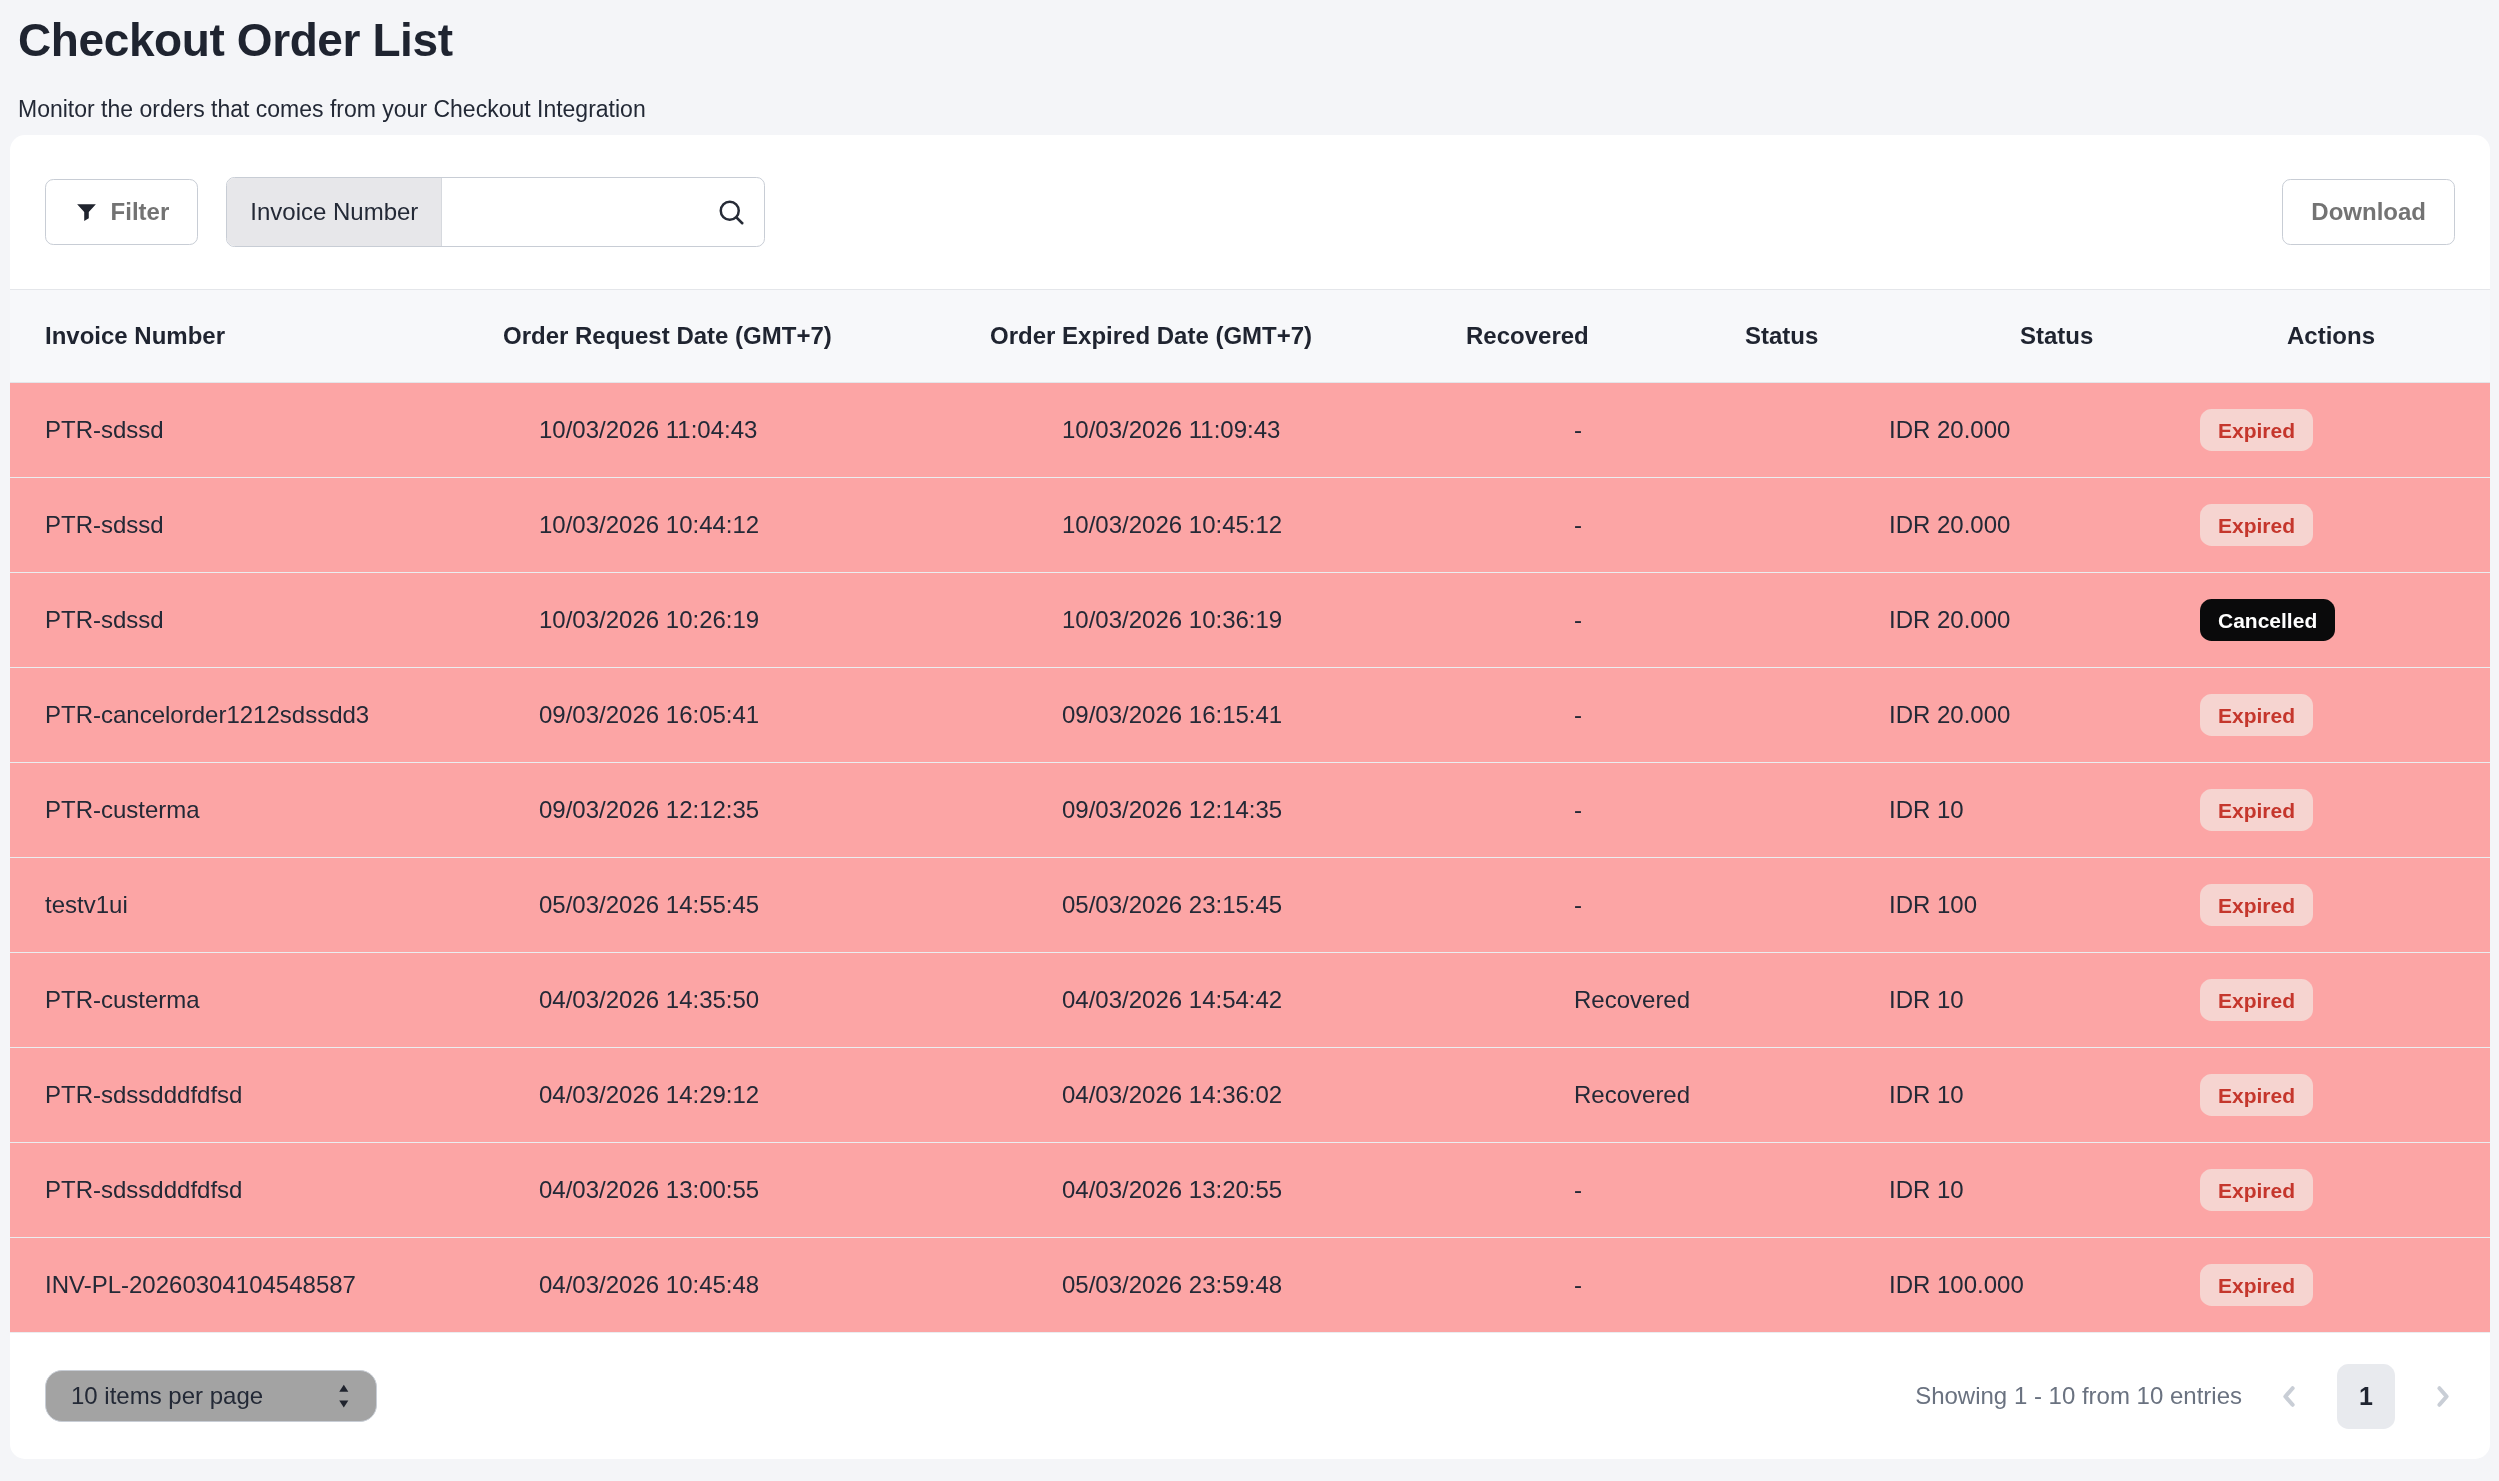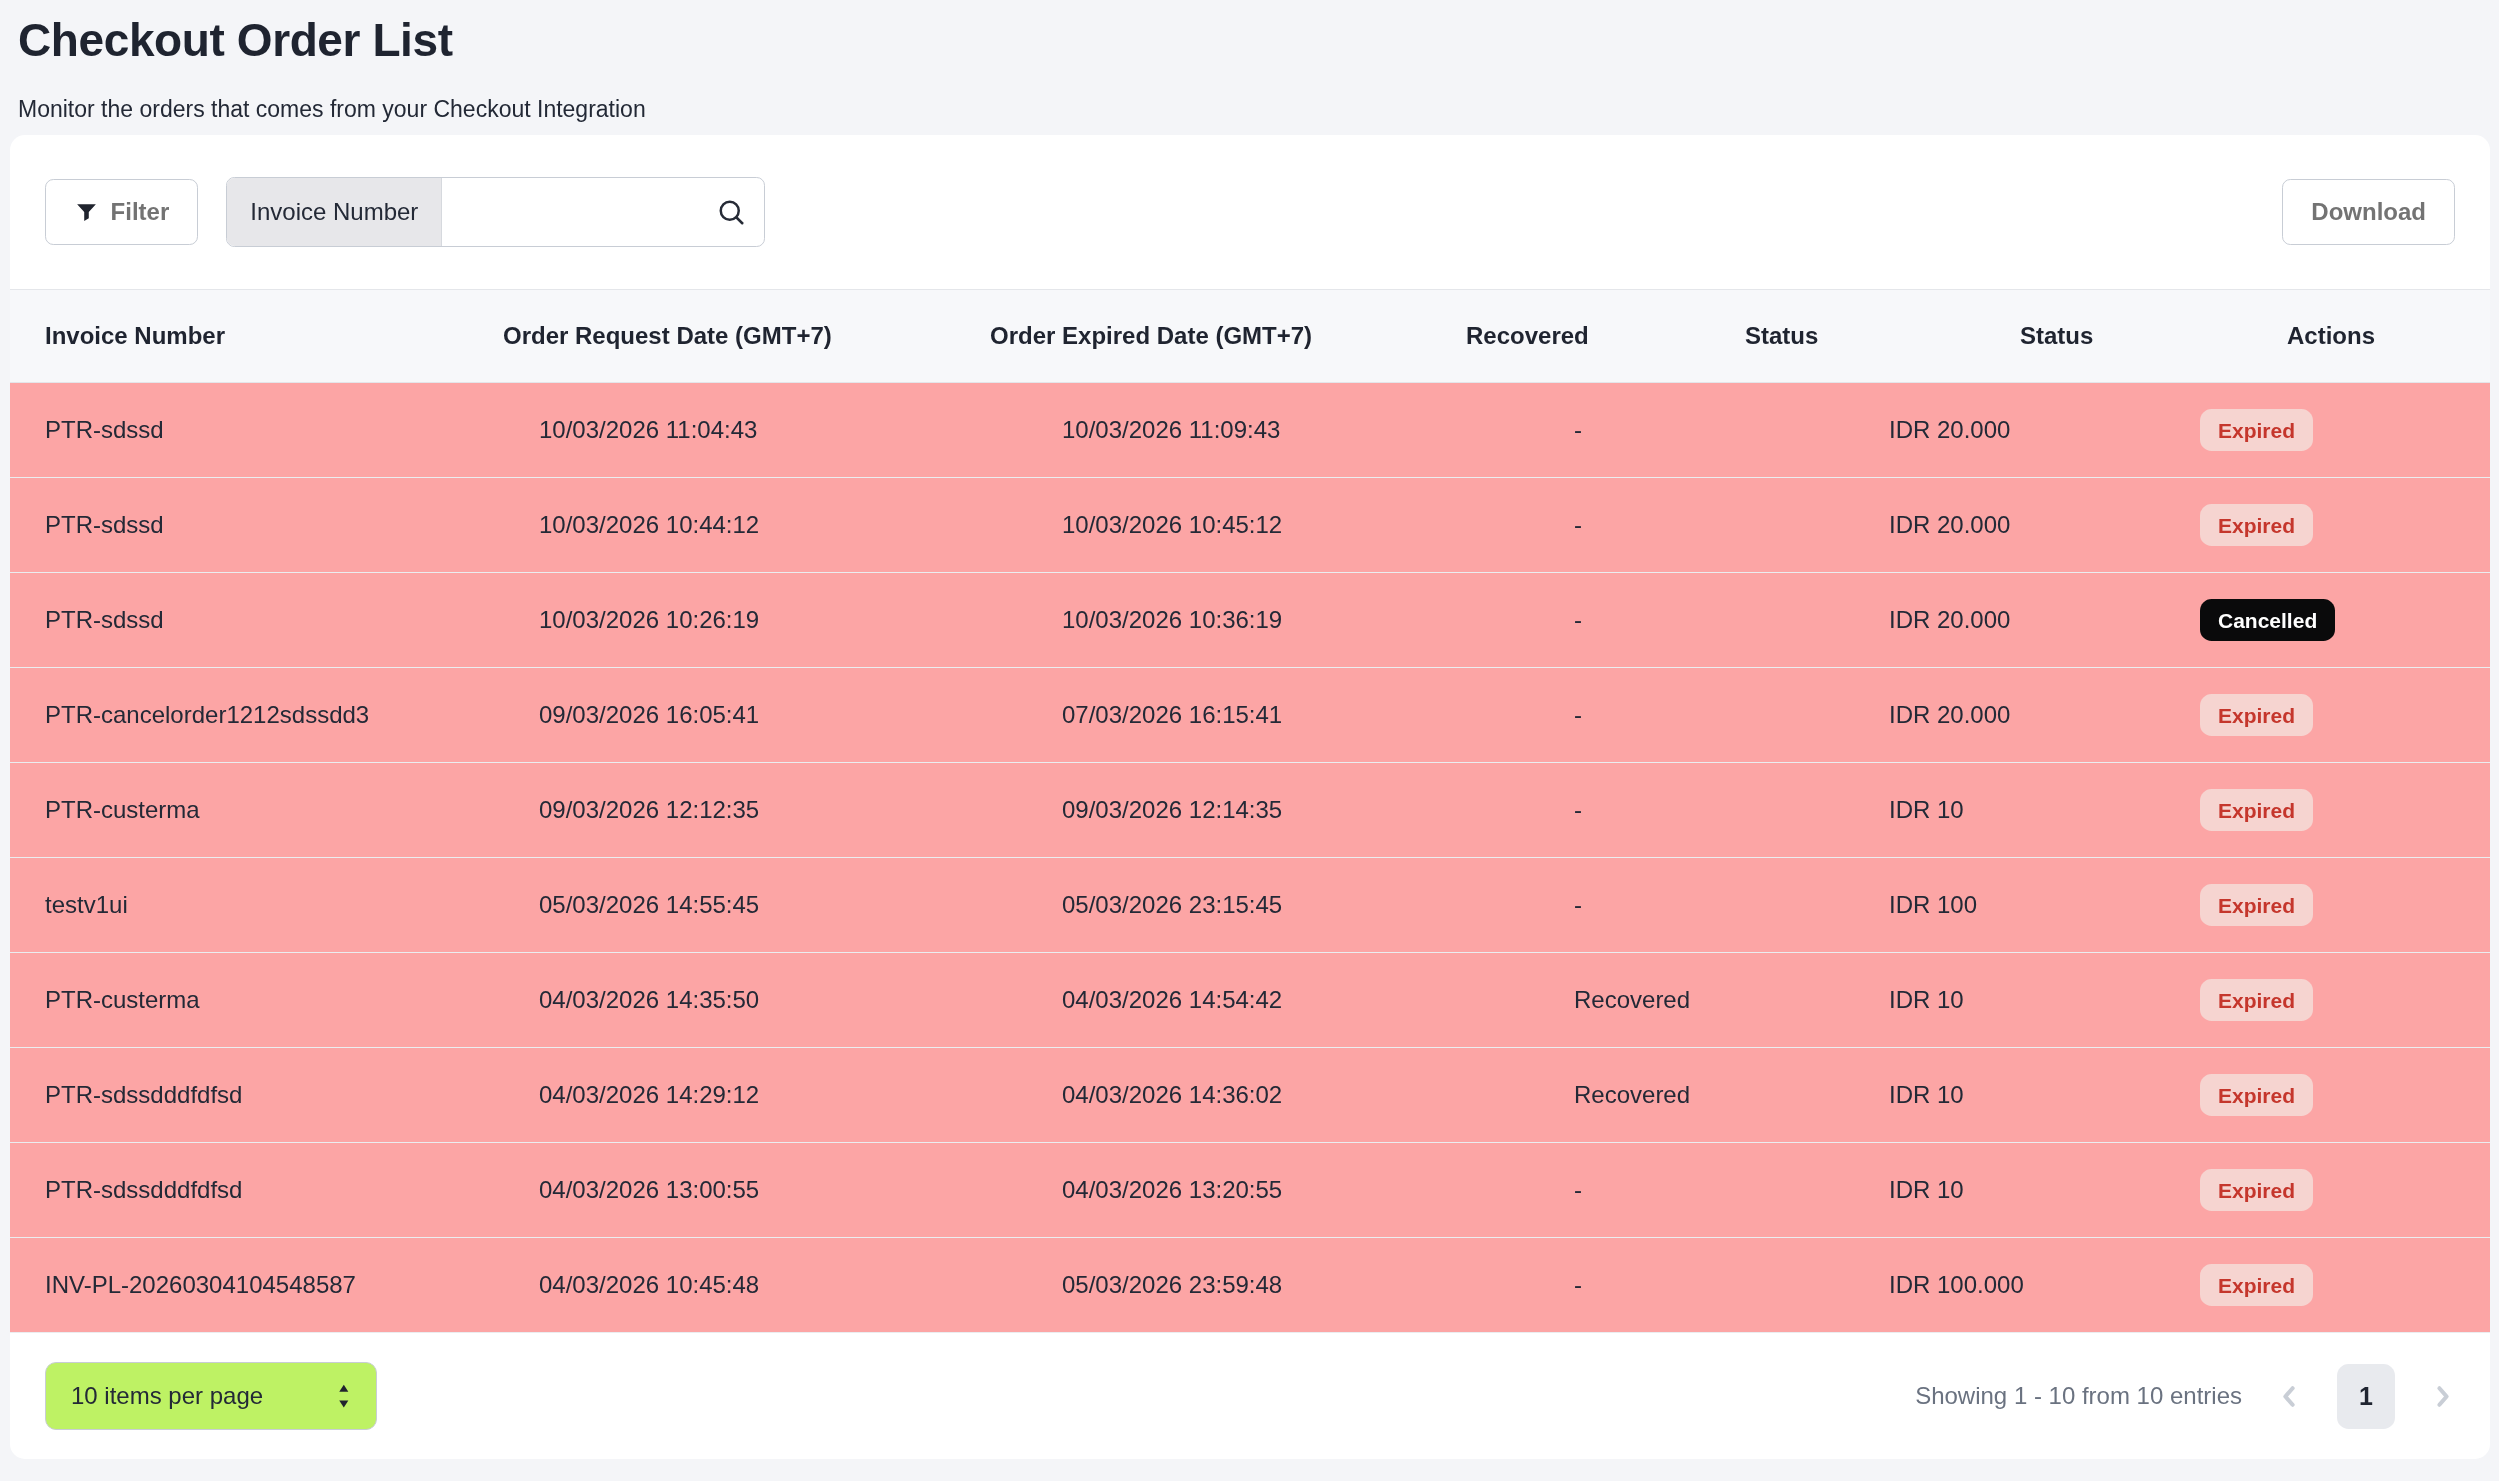--- a/index.html
+++ b/index.html
@@ -65,23 +65,23 @@
     font-size: 21px; font-weight: 700; line-height: 1;
   }
   .kebab {
     width: 63px; height: 68px; background: #fff; border: 1.7px solid #c3c9d1;
     border-radius: 11.6px; display: inline-flex; align-items: center; justify-content: center; cursor: pointer;
   }
 
   
   .tfooter { flex: 1; display: flex; align-items: center; padding: 0 35px; }
   .select-box {
-    width: 332px; height: 68px; border: 1.7px solid #c8cdd5; border-radius: 11px;
+    width: 332px; height: 52px; border: 1.7px solid #c8cdd5; border-radius: 17px;
     display: flex; align-items: center; justify-content: space-between;
-    padding: 0 21.6px 0 25px; font-size: 24px; color: #232936; background: #bef264; cursor: pointer;
+    padding: 0 21.6px 0 25px; font-size: 24px; color: #232936; background: #a3a3a3; cursor: pointer;
   }
   .pager { margin-left: auto; display: flex; align-items: center; gap: 35px; }
   .showing { font-size: 24px; color: #6a7280; margin-left: 44px; }
   .page-btn {
     width: 58px; height: 65px; border: 0; border-radius: 11.6px; background: #e8eaee;
     font-family: inherit; font-size: 25px; font-weight: 700; color: #1f2430; cursor: pointer;
   }
   .chev { display: inline-flex; cursor: pointer; }
 </style>
 </head>
@@ -196,21 +196,21 @@
                 <circle cx="6" cy="33" r="3.4"></circle>
             </svg>
           </span>
         </button>
       </div>
     </div>
 
     <div class="tr">
       <div class="td">PTR-cancelorder1212sdssdd3</div>
       <div class="td">09/03/2026 16:05:41</div>
-      <div class="td">07/03/2026 16:15:41</div>
+      <div class="td">09/03/2026 16:15:41</div>
       <div class="td">-</div>
       <div class="td">IDR 20.000</div>
       <div class="td">
         <span class="badge" style="background: rgb(246, 212, 208); color: rgb(197, 54, 44);">Expired</span>
       </div>
       <div class="td">
         <button class="kebab">
           <span class="icon">
             <svg width="10" height="33" viewBox="0 0 12 40" fill="#242a35">
               <circle cx="6" cy="7" r="3.4"></circle>

